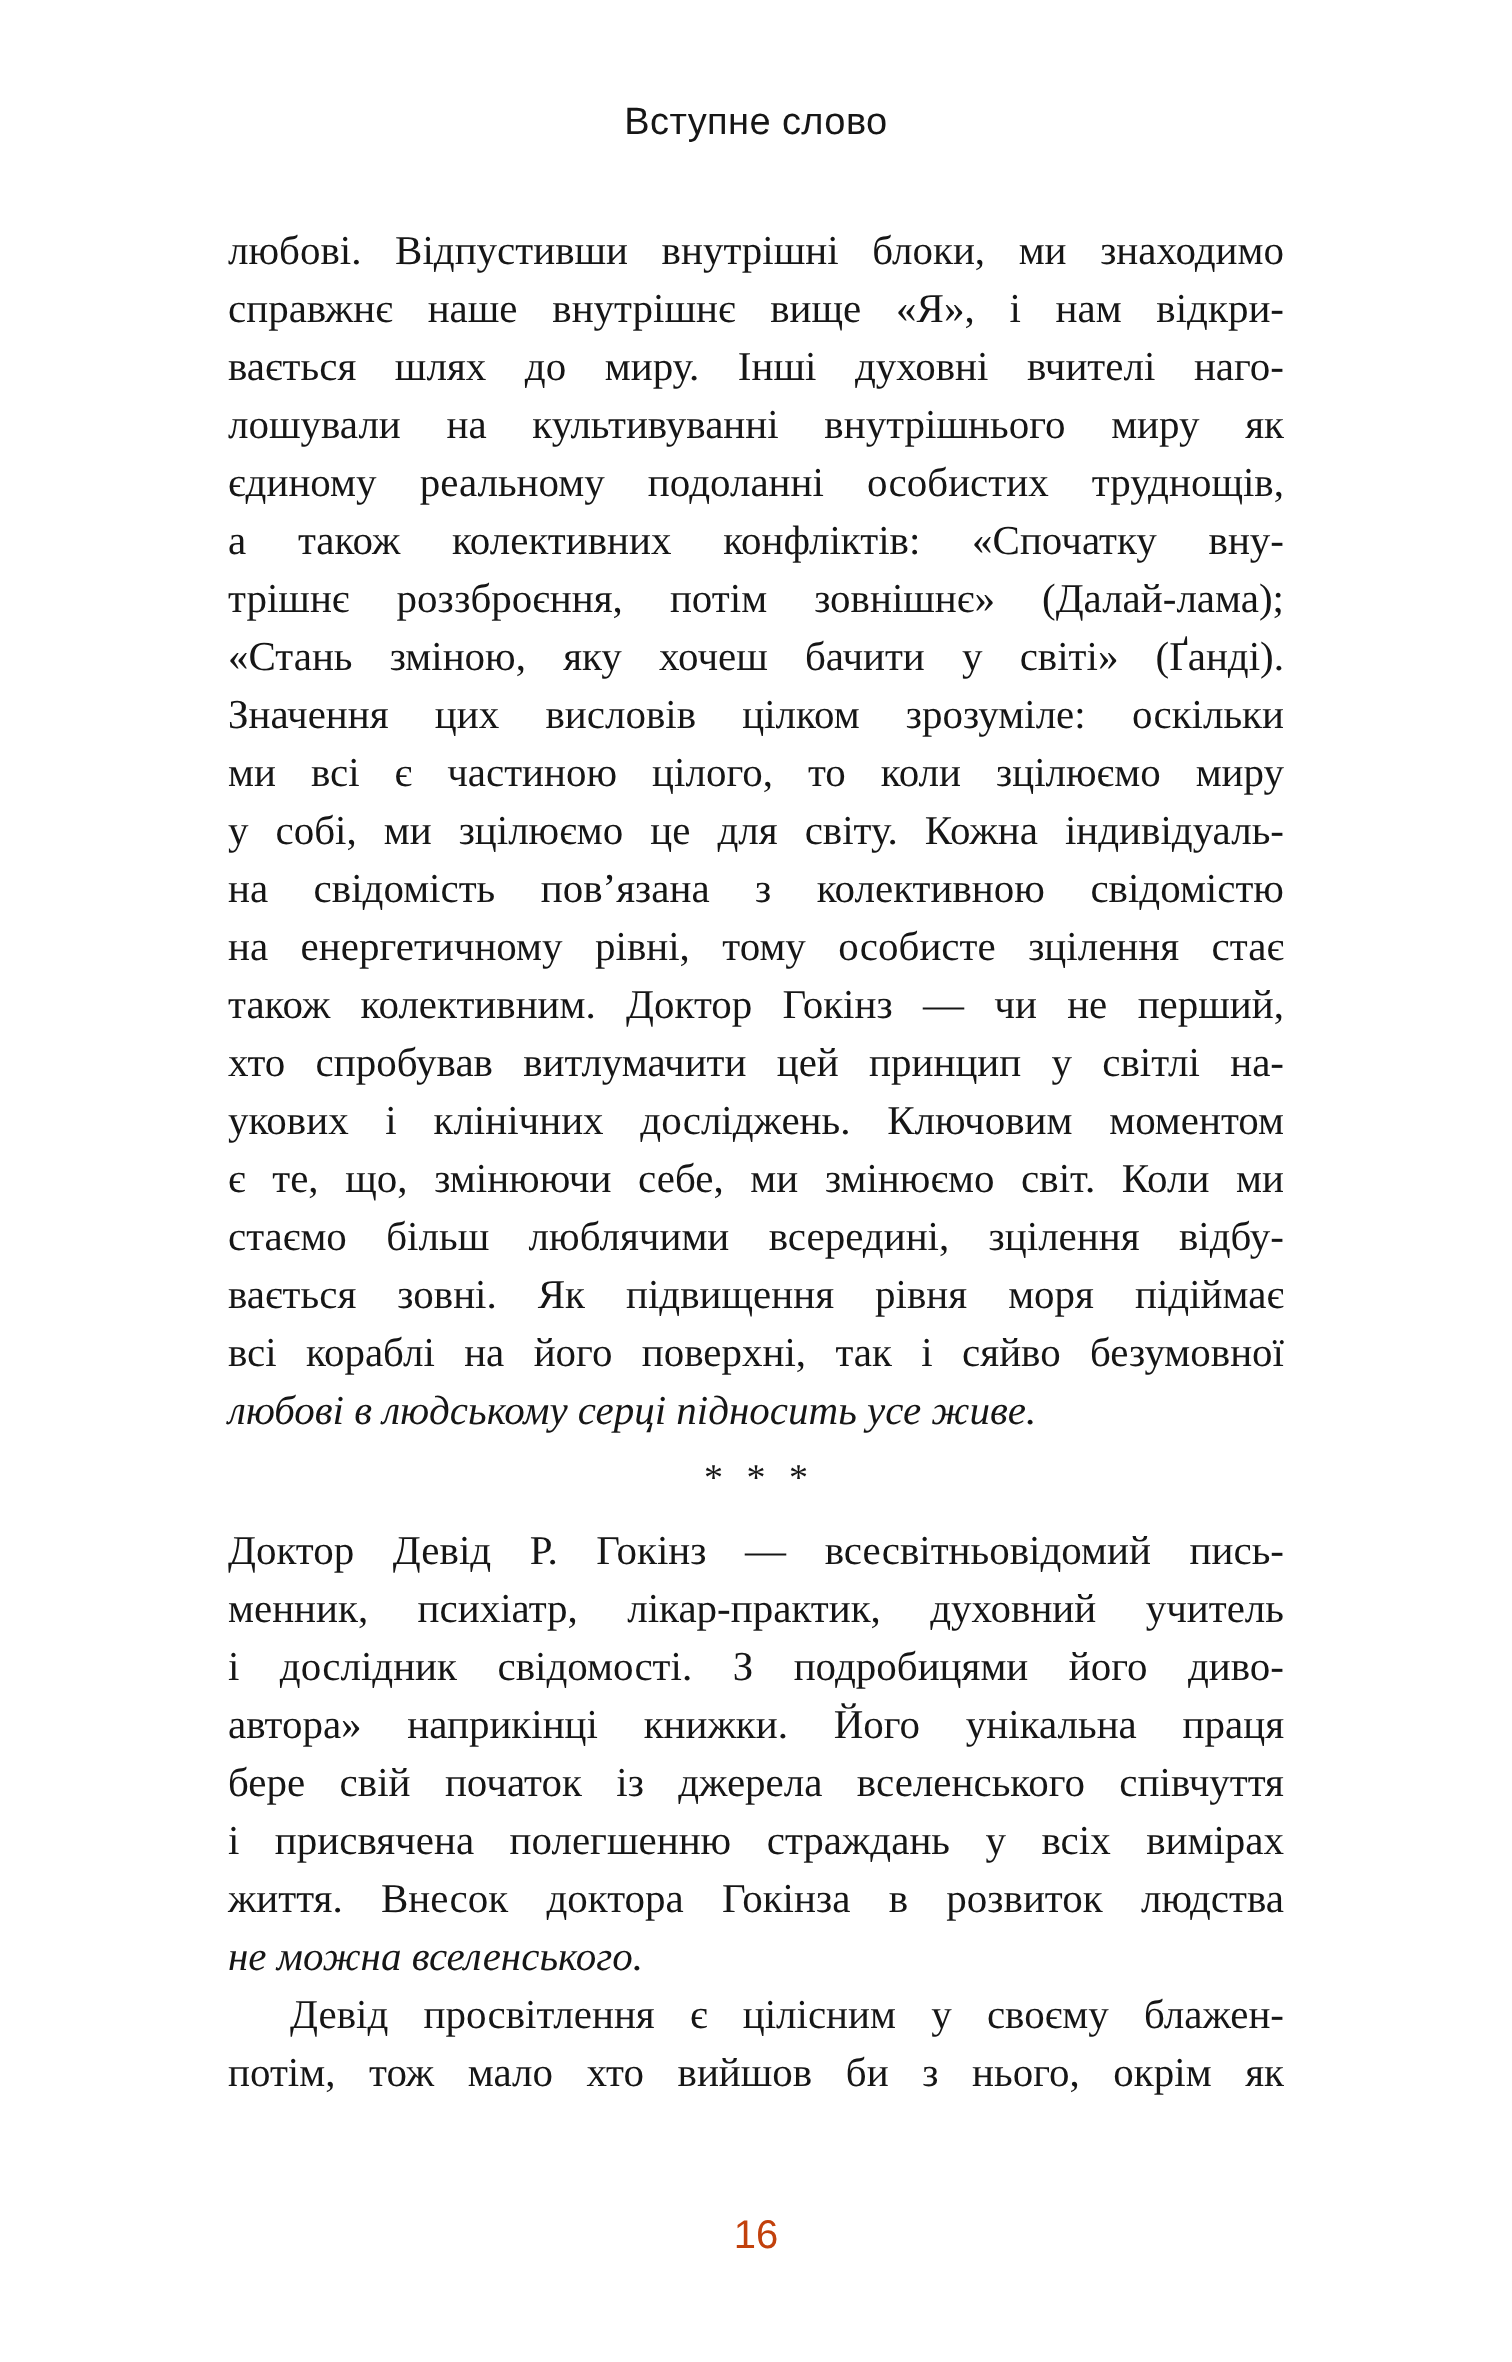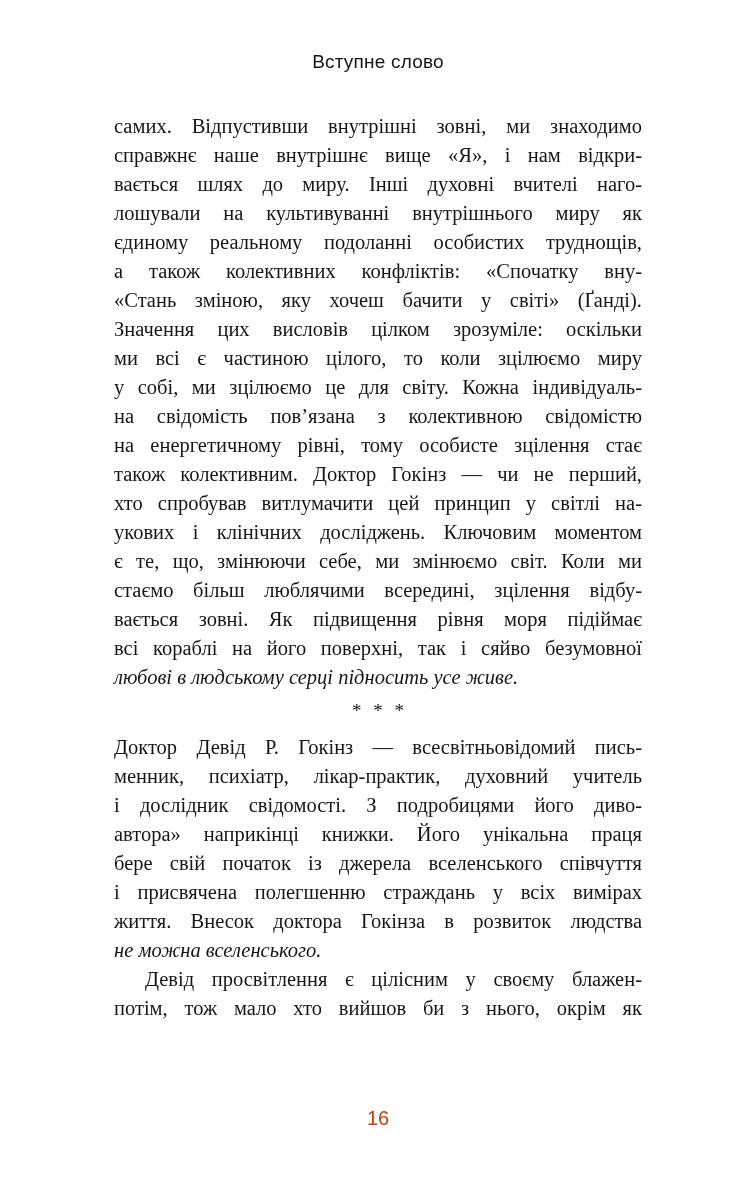--- a/index.html
+++ b/index.html
@@ -71,26 +71,27 @@
 </head>
 <body>
 
 <div class="page">
 
   <div class="running-head">Вступне слово</div>
 
   <div class="text-block">
 
     <div>
-      <div class="line">самих. Відпустивши внутрішні зовні, ми знаходимо</div>
+      <div class="line">любові. Відпустивши внутрішні блоки, ми знаходимо</div>
       <div class="line">справжнє наше внутрішнє вище «Я», і нам відкри-</div>
       <div class="line">вається шлях до миру. Інші духовні вчителі наго-</div>
       <div class="line">лошували на культивуванні внутрішнього миру як</div>
       <div class="line">єдиному реальному подоланні особистих труднощів,</div>
       <div class="line">а також колективних конфліктів: «Спочатку вну-</div>
+      <div class="line">трішнє роззброєння, потім зовнішнє» (Далай-лама);</div>
       <div class="line">«Стань зміною, яку хочеш бачити у світі» (Ґанді).</div>
       <div class="line">Значення цих висловів цілком зрозуміле: оскільки</div>
       <div class="line">ми всі є частиною цілого, то коли зцілюємо миру</div>
       <div class="line">у собі, ми зцілюємо це для світу. Кожна індивідуаль-</div>
       <div class="line">на свідомість пов’язана з колективною свідомістю</div>
       <div class="line">на енергетичному рівні, тому особисте зцілення стає</div>
       <div class="line">також колективним. Доктор Гокінз — чи не перший,</div>
       <div class="line">хто спробував витлумачити цей принцип у світлі на-</div>
       <div class="line">укових і клінічних досліджень. Ключовим моментом</div>
       <div class="line">є те, що, змінюючи себе, ми змінюємо світ. Коли ми</div>

